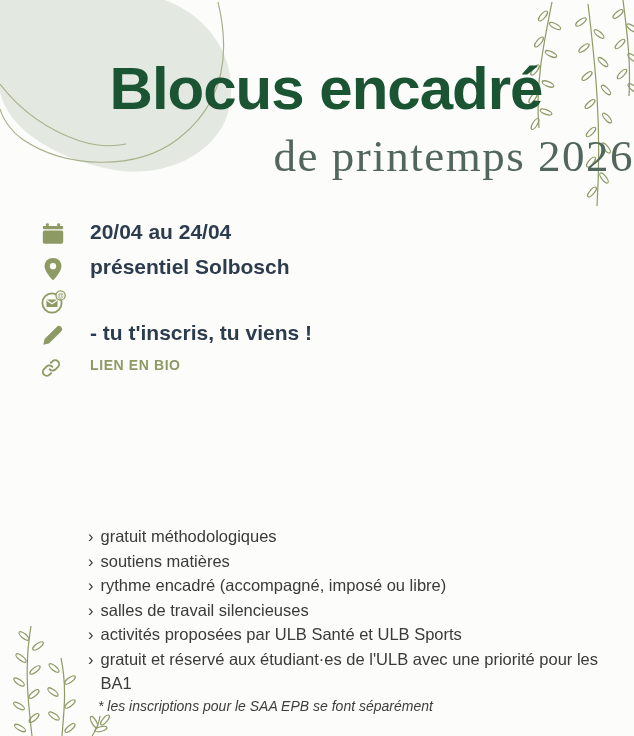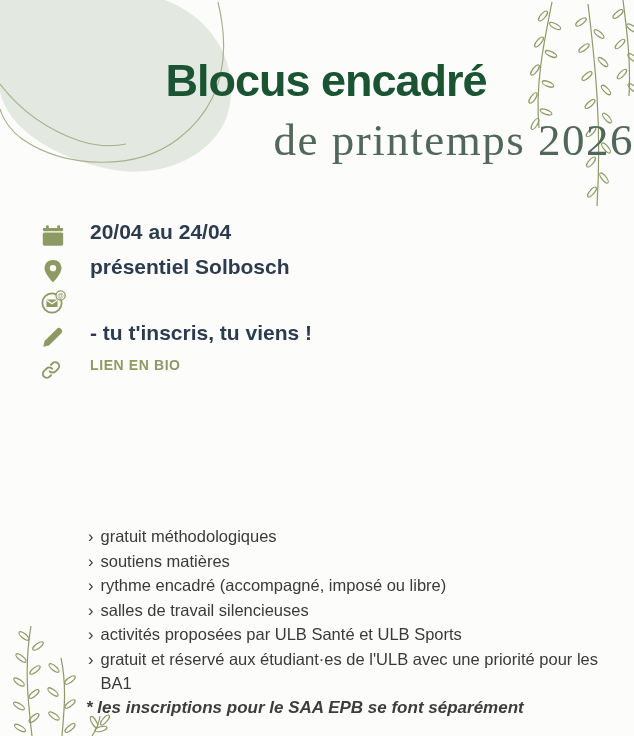--- a/index.html
+++ b/index.html
@@ -16,40 +16,40 @@
   
   .title-block {
     position: absolute;
     top: 56px; left: 0;
     width: 100%;
     text-align: center;
     padding-left: 18px;
     box-sizing: border-box;
   }
   .title-main {
-    font-size: 45px;
+    font-size: 60px;
     font-weight: 700;
     letter-spacing: -1px;
     color: #1b5433;
     line-height: 1.1;
   }
   .title-sub {
     font-family: "Liberation Serif", "DejaVu Serif", serif;
     font-size: 45px;
     font-weight: 400;
     color: #52675c;
     letter-spacing: 1.5px;
     line-height: 1.0;
     margin-top: 12px;
     text-align: right;
   }
 
   
   .details { position: absolute; top: 214px; left: 40px; right: 14px; }
-  .detail-row { display: flex; align-items: flex-end; }
+  .detail-row { display: flex; align-items: center; }
   .detail-icon {
     flex: 0 0 50px;
     width: 50px;
     padding-top: 5px;
     display: flex;
   }
   .detail-lines { flex: 1; }
   .detail-line {
     font-size: 21px;
     font-weight: 700;
@@ -71,24 +71,24 @@
     display: flex;
     font-size: 16.5px;
     color: #3a3a3a;
     line-height: 24.5px;
   }
   .feature-marker { flex: 0 0 auto; margin-right: 7px; }
   .feature-text { flex: 1; }
 
   .footnote {
     position: absolute;
-    top: 698px; left: 86px;
-    font-size: 17px;
+    top: 698px; left: 98px;
+    font-size: 14px;
     font-style: italic;
-    font-weight: 700;
+    font-weight: 400;
     color: #3d3d3d;
   }
 </style>
 </head>
 <body>
 
 <div class="poster">
 
   <svg class="decor" style="top:0;left:0;" width="250" height="200" viewBox="0 0 250 200">
     <path d="M0 0 L165 0 C218 20 242 72 227 116 C212 158 158 181 104 168 C52 156 8 128 0 92 Z" fill="#e3e9e0"></path>

